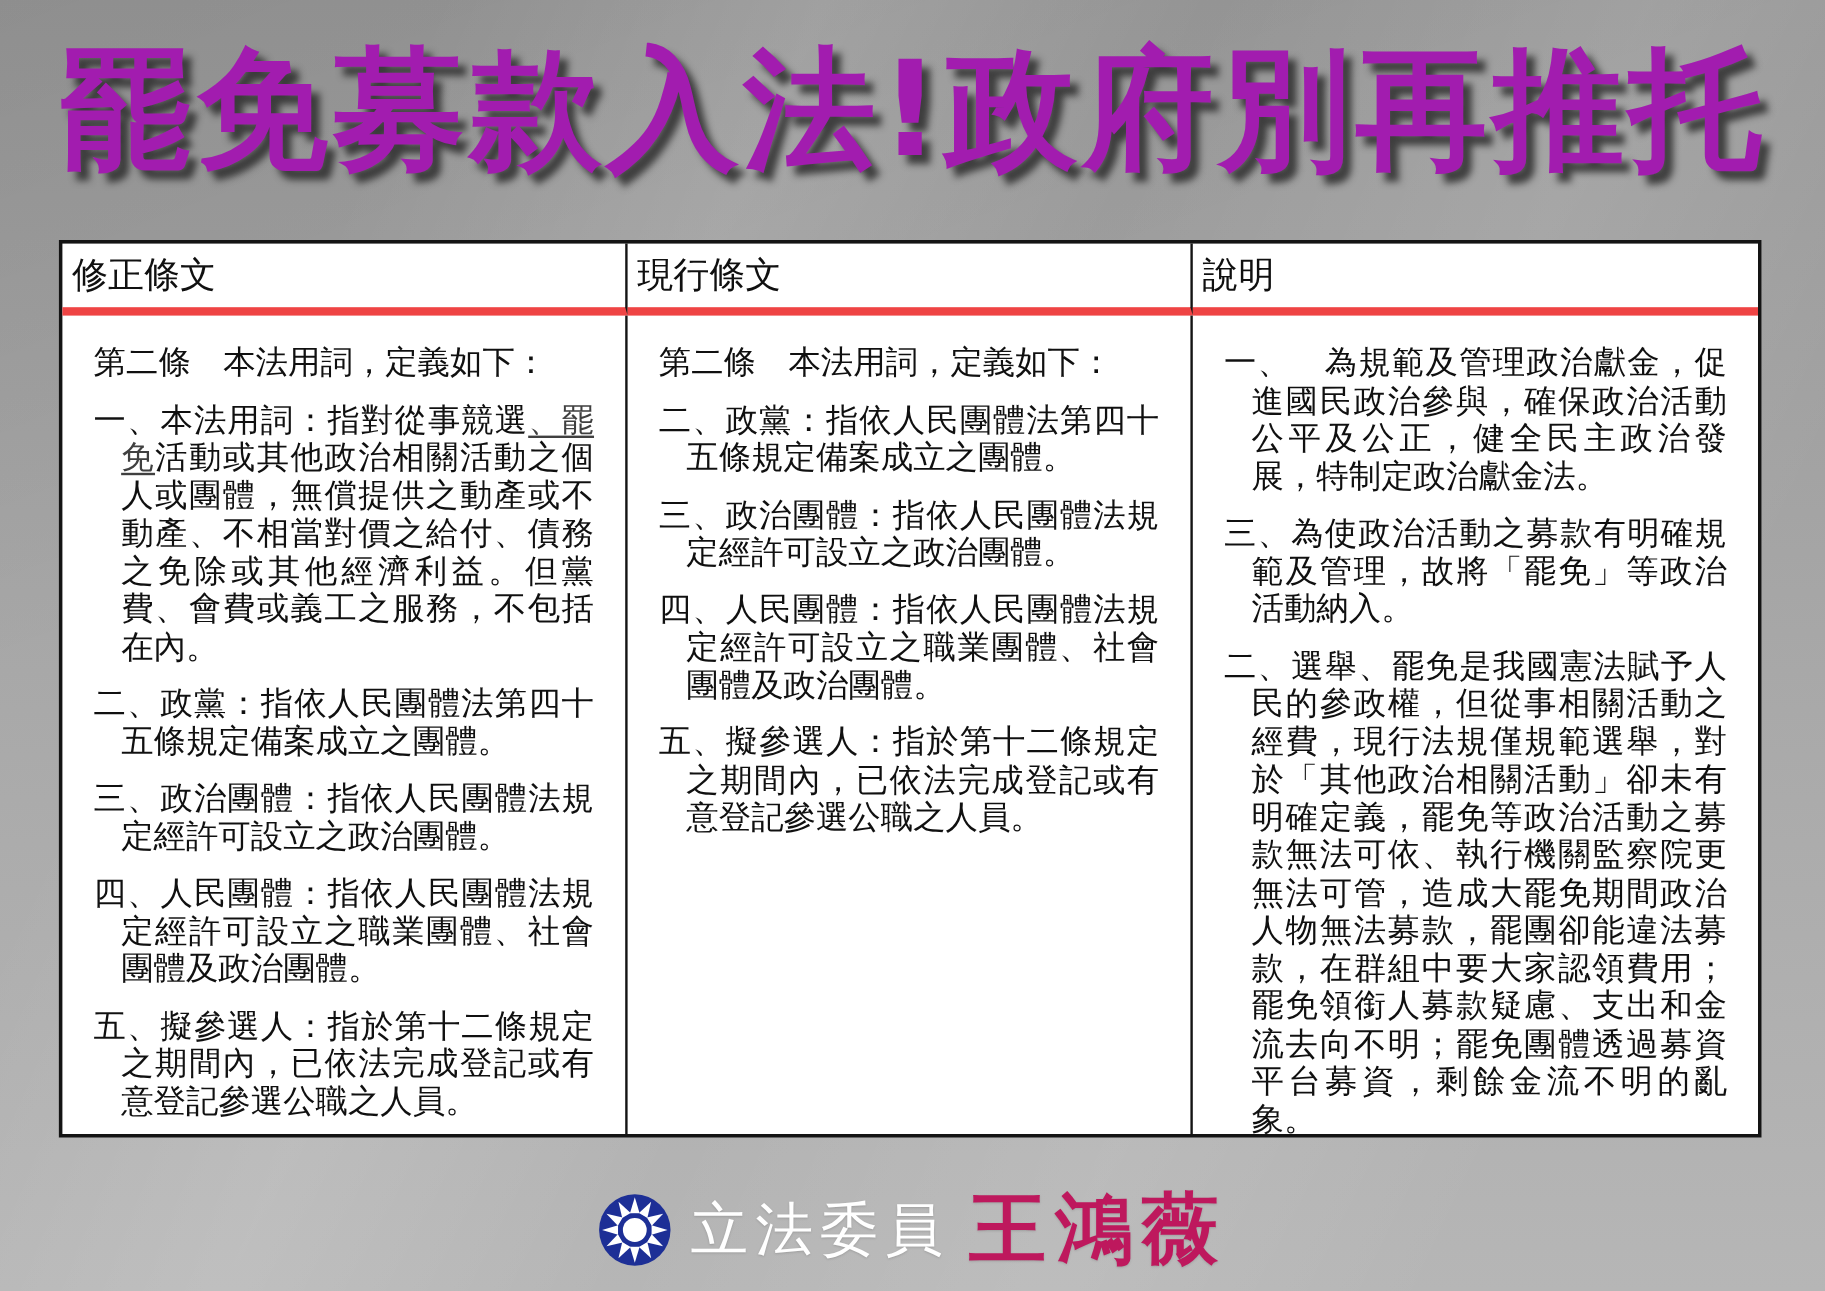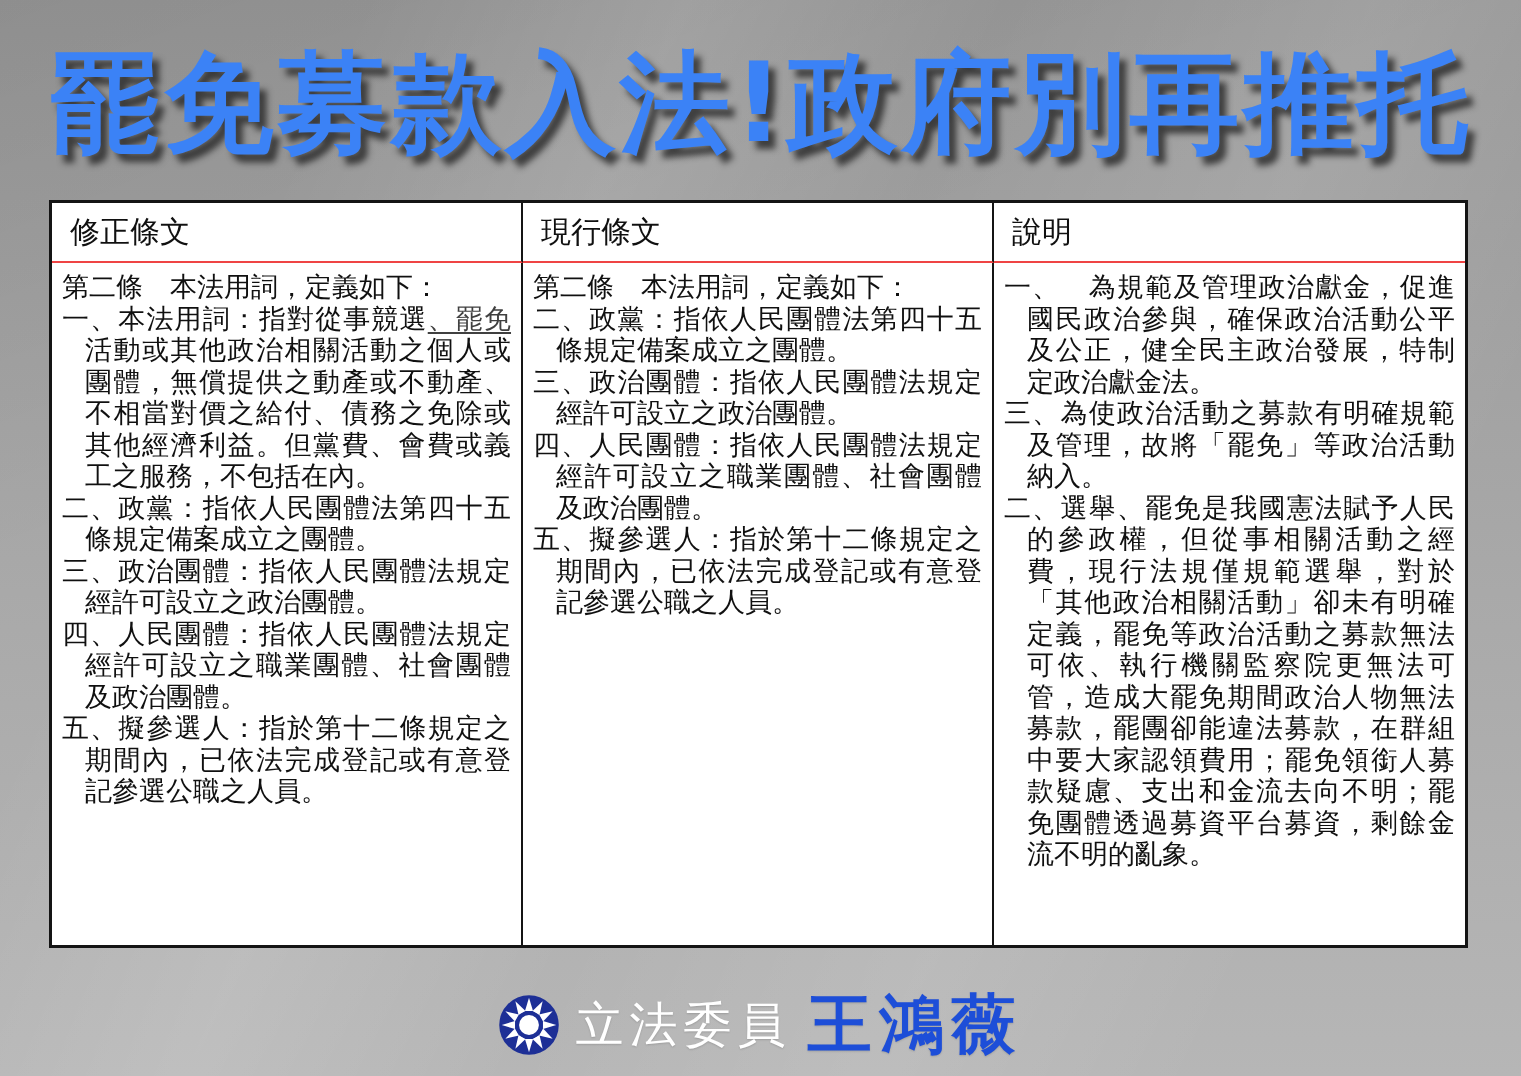--- a/index.html
+++ b/index.html
@@ -5,57 +5,57 @@
   html,body{margin:0;padding:0;}
   body{
     width:1521px;height:1076px;overflow:hidden;position:relative;
     font-family:"DejaVu Serif","Liberation Serif",serif;
     background:
       linear-gradient(115deg, rgba(255,255,255,0) 18%, rgba(255,255,255,0.13) 34%, rgba(255,255,255,0) 50%, rgba(255,255,255,0.10) 68%, rgba(255,255,255,0) 84%),
       linear-gradient(160deg, rgba(0,0,0,0.06) 0%, rgba(0,0,0,0) 35%),
       linear-gradient(180deg,#979797 0%,#a9a9a9 55%,#b6b6b6 100%);
   }
   .title{
-    margin:12px;padding-top:20px;text-align:center;
+    margin:0;padding-top:20px;text-align:center;
     font-family:"DejaVu Sans","Liberation Sans",sans-serif;
     font-size:110px;line-height:1.3;font-weight:900;letter-spacing:4px;
-    color:#3b82f6;white-space:nowrap;
+    color:#a21caf;white-space:nowrap;
     text-shadow:7px 8px 6px rgba(35,35,35,0.78);
   }
   .table{
     position:absolute;left:49px;top:200px;width:1419px;height:748px;
     background:#ffffff;border:3px solid #141414;box-sizing:border-box;
     display:grid;grid-template-columns:1fr 1fr 1fr;grid-template-rows:60px 1fr;
   }
   .cell{box-sizing:border-box;border-right:2px solid #141414;overflow:hidden;}
   .cell:nth-child(3n){border-right:none;}
   .head{
-    border-bottom:2px solid #ef4444;display:flex;align-items:center;
-    padding-left:18px;font-size:30px;color:#101010;
+    border-bottom:7px solid #ef4444;display:flex;align-items:center;
+    padding-left:8px;font-size:30px;color:#101010;
   }
   .bodycell{
     padding:8px 10px 10px 10px;font-size:27px;line-height:31.5px;color:#101010;
     text-align:justify;text-justify:inter-character;
   }
-  .bodycell p{margin:0;}
+  .bodycell p{margin:16px;}
   .bodycell p.item{padding-left:0.85em;text-indent:-0.85em;}
   .red{color:#404040;text-decoration:underline;text-underline-offset:4px;}
   .footer{
     position:absolute;left:0;bottom:8px;width:100%;
     display:flex;justify-content:center;align-items:center;gap:16px;margin-top:24px;
   }
   .kmt{width:62px;height:62px;flex:0 0 auto;}
   .footer-label{
     font-family:"DejaVu Sans","Liberation Sans",sans-serif;
     font-size:48px;color:#ffffff;font-weight:500;letter-spacing:6px;
     text-shadow:0 1px 2px rgba(0,0,0,0.15);
   }
   .footer-name{
     font-family:"DejaVu Sans","Liberation Sans",sans-serif;
-    font-size:64px;color:#1d4ed8;font-weight:900;letter-spacing:8px;
+    font-size:64px;color:#be185d;font-weight:900;letter-spacing:8px;
     text-shadow:0 1px 2px rgba(0,0,0,0.15);
   }
 </style>
 </head>
 <body>
 
 <h1 class="title">罷免募款入法!政府別再推托</h1>
 
 <div class="table">
   <div class="cell head">修正條文</div>

